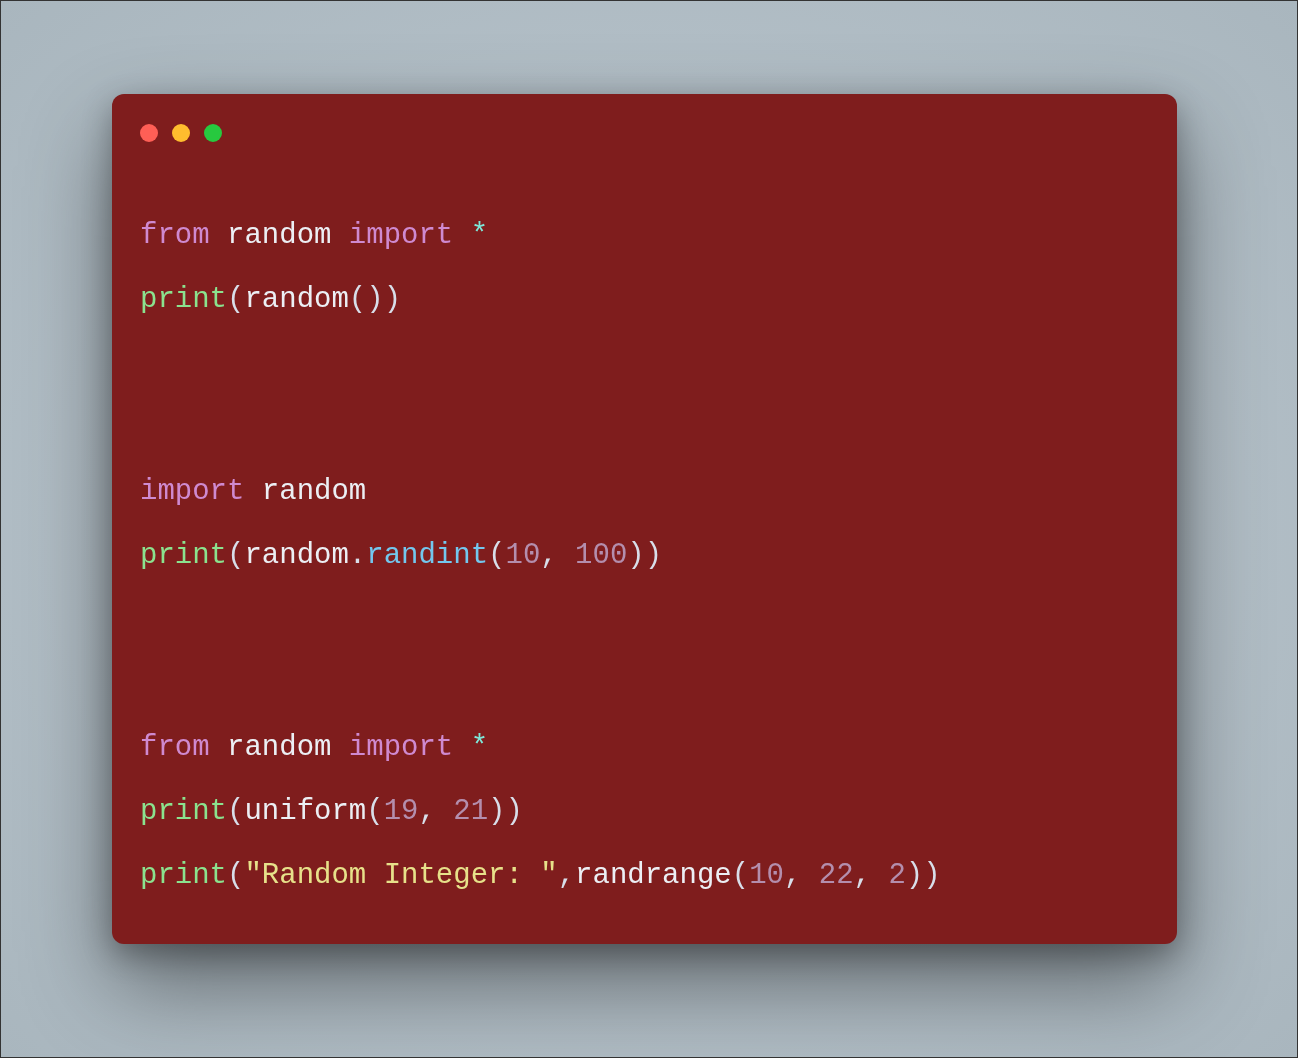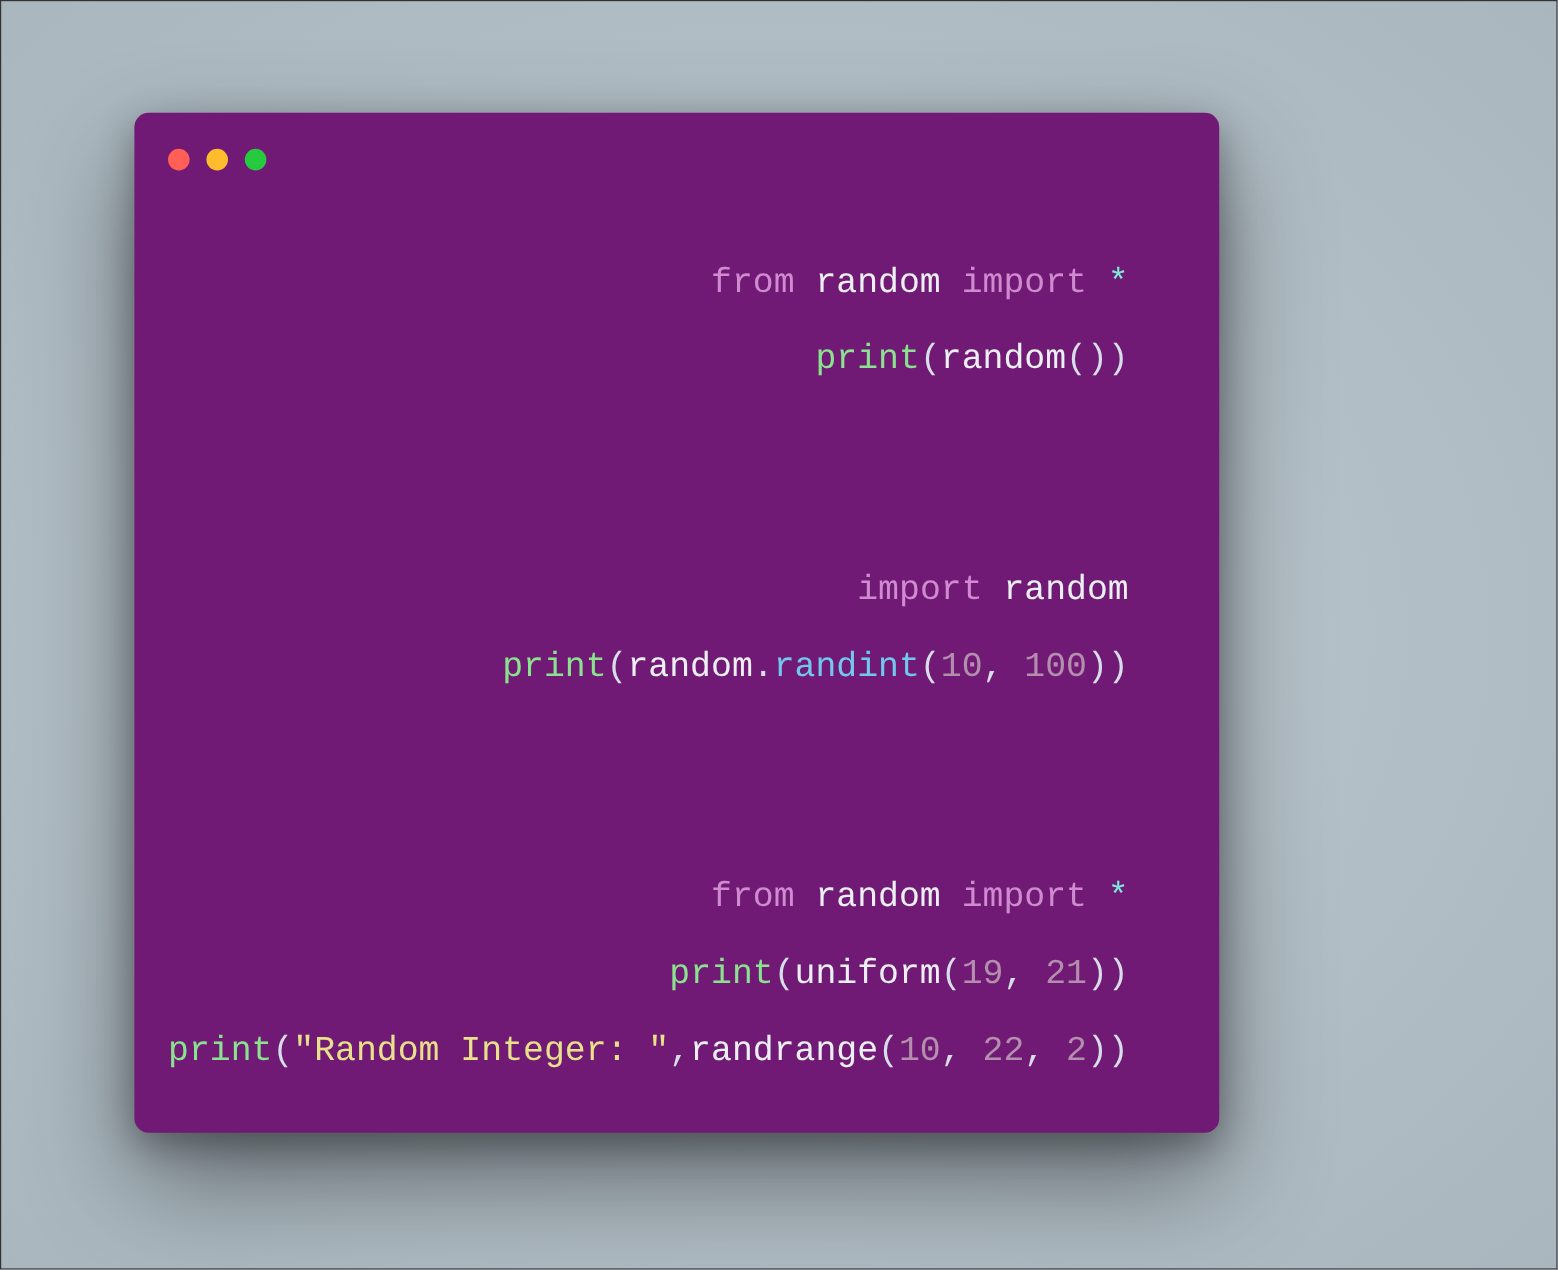--- a/index.html
+++ b/index.html
@@ -18,27 +18,26 @@
     position: absolute;
     left: 0; top: 0; right: 0; bottom: 0;
     border: 1px solid #333;
     box-sizing: border-box;
     pointer-events: none;
   }
   .window {
     position: absolute;
     left: 112px;
     top: 94px;
-    width: 904px;
+    width: 1065px;
     height: 850px;
-    background: #701a75;
+    background: #7f1d1d;
     border-radius: 12px;
     box-shadow: 0 40px 90px rgba(0,0,0,.45), 0 10px 30px rgba(0,0,0,.30);
     box-sizing: border-box;
-    text-align: right;
   }
   .dots {
     position: absolute;
     left: 28px;
     top: 30px;
     display: flex;
     gap: 14px;
   }
   .dot {
     width: 18px;

